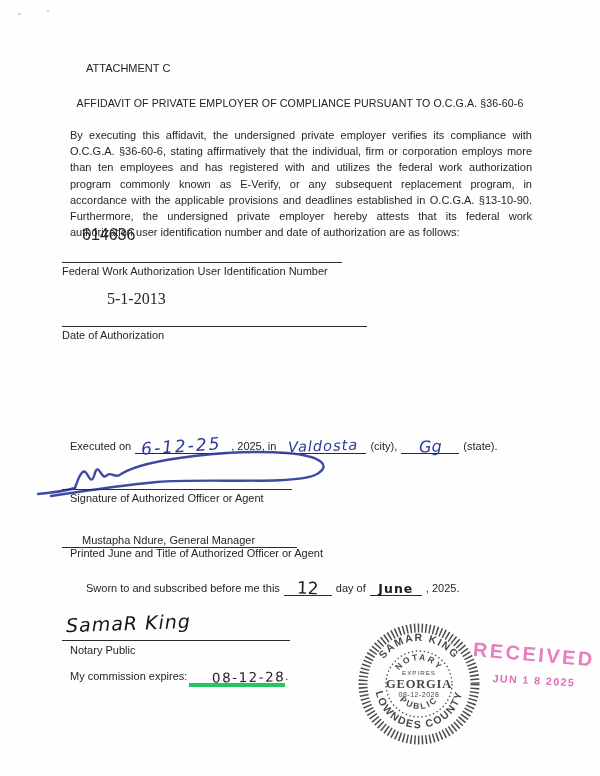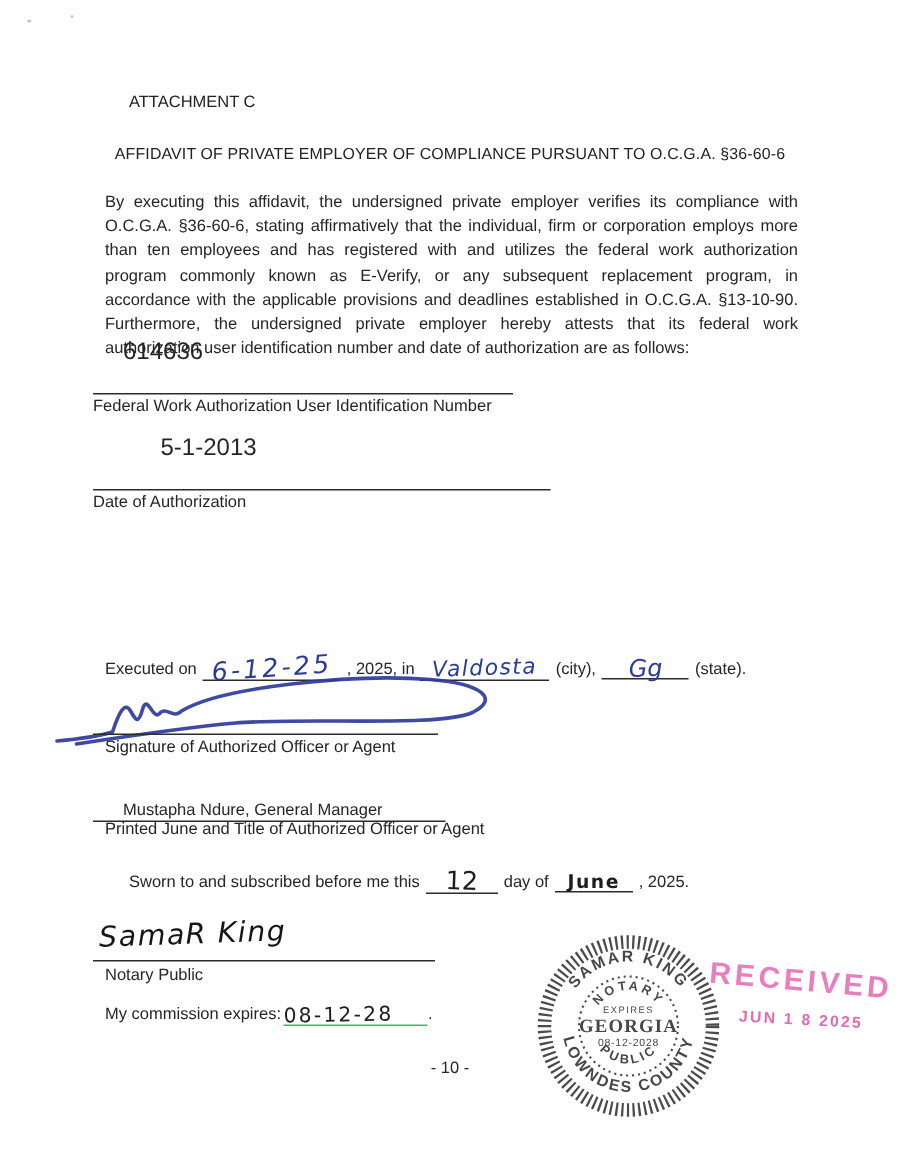--- a/index.html
+++ b/index.html
@@ -22,21 +22,21 @@
     font-size:11px; line-height:16.2px; text-align:justify; color:#262626;
   }
 
   .field { position:absolute; left:62px; }
   .field .value-line {
     display:block; border-bottom:1.6px solid #2b2b2b;
     font-size:16px; color:#262626; padding-bottom:18px;
   }
   .field .flabel { display:block; font-size:11px; color:#262626; margin-top:2px; }
   .f1 { top:226px; } .f1 .value-line { width:260px; padding-left:20px; }
-  .f2 { top:290px; } .f2 .value-line { width:260px; padding-left:45px; }
+  .f2 { top:290px; } .f2 .value-line { width:260px; padding-left:45px;font-family:Liberation Serif, serif; }
   .f3 { top:349px; } .f3 .value-line { width:253px; padding-left:25px; }
 
   .declaration { position:absolute; left:70px; top:408px; font-size:11px; color:#262626; }
 
   .exec-line {
     position:absolute; left:70px; top:436px; font-size:11px; color:#262626;
     display:flex; align-items:baseline; white-space:nowrap;
   }
   .blank {
     display:inline-block; border-bottom:1.4px solid #2b2b2b;
@@ -74,21 +74,21 @@
 
   .notary-sig { position:absolute; left:66px; top:612px; font-size:19px; letter-spacing:1px;
     font-style:italic; color:#151515; transform:rotate(-2deg); font-family:"DejaVu Sans", sans-serif; }
   .notary-underline { position:absolute; left:62px; top:640px; width:228px; border-top:1.2px solid #2b2b2b; }
   .notary-label { position:absolute; left:70px; top:644px; font-size:11px; color:#262626; }
 
   .commission-line {
     position:absolute; left:70px; top:669px; font-size:11px; color:#262626;
     display:flex; align-items:baseline; white-space:nowrap;
   }
-  .b-comm { width:96px; margin-left:2px; border-bottom:1px solid #22c55e; text-align:left; }
+  .b-comm { width:96px; margin-left:2px; border-bottom:4px solid #22c55e; text-align:right; }
   .b-comm .hw { font-size:13.5px; font-style:normal; letter-spacing:1.5px; transform:rotate(-1deg) translateY(2px); }
 
   .seal { position:absolute; left:352px; top:617px; opacity:.88; }
   .seal text { fill:#2e2e2e; }
   .seal .arc-outer { font-size:10.5px; font-weight:600; letter-spacing:1.5px; font-family:"Liberation Sans", sans-serif; }
   .seal .arc-inner { font-size:8.5px; font-weight:600; letter-spacing:2px; font-family:"Liberation Sans", sans-serif; }
   .seal .c-small { font-size:6.2px; letter-spacing:1px; font-family:"Liberation Sans", sans-serif; }
   .seal .c-state { font-size:12.5px; font-weight:bold; letter-spacing:.8px; font-family:"Liberation Serif", serif; }
   .seal .c-date { font-size:7px; letter-spacing:.5px; font-family:"Liberation Sans", sans-serif; }
 
@@ -180,15 +180,14 @@
     <text class="arc-inner"><textPath href="#sealArcTopInner" startOffset="50%" text-anchor="middle">NOTARY</textPath></text>
     <text class="arc-inner"><textPath href="#sealArcBottomInner" startOffset="50%" text-anchor="middle">PUBLIC</textPath></text>
     <text class="c-small" x="67" y="58" text-anchor="middle">EXPIRES</text>
     <text class="c-state" x="67" y="71" text-anchor="middle">GEORGIA</text>
     <text class="c-date" x="67" y="80" text-anchor="middle">08-12-2028</text>
   </svg>
 
   <div class="received-text">RECEIVED</div>
   <div class="received-date">JUN 1 8 2025</div>
 
-  <div class="page-number">- 10 -</div>
 
 </div>
 
 </body></html>

